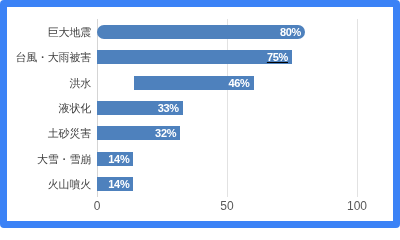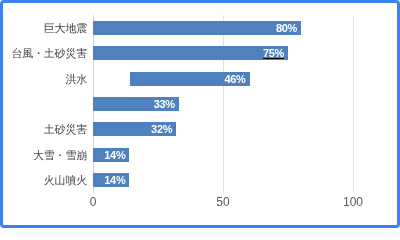--- a/index.html
+++ b/index.html
@@ -14,21 +14,21 @@
     overflow: hidden;
   }
 
   .chart-frame {
     position: relative;
     box-sizing: border-box;
     width: 400px;
     height: 228px;
     padding: 0;
     background: #ffffff;
-    border: 3px solid #3b82f6;
+    border: 7px solid #3b82f6;
     border-radius: 4px;
   }
 
   
   .plot-area {
     position: absolute;
     left: 90px;          
     top: 12px;
     width: 260px;        
     height: 178px;
@@ -123,37 +123,38 @@
 
     <div class="gridlines">
       <div class="axis-line"></div>
     <div class="gridline" style="left: 50%;"></div>
         <div class="gridline" style="left: 100%;"></div>
       </div>
 
     <div class="rows">
         <div class="row">
           <div class="cat-label">巨大地震</div>
-          <div class="bar" style="width: 80%;">
+          <div class="bar" style="width: 80%; border-radius: 7px;">
             <span class="bar-value">80%</span>
           </div>
         </div>
         <div class="row">
-          <div class="cat-label">台風・土砂災害</div>
+          <div class="cat-label">台風・大雨被害</div>
           <div class="bar" style="width: 75%; text-decoration: underline;">
             <span class="bar-value">75%</span>
           </div>
         </div>
         <div class="row">
           <div class="cat-label">洪水</div>
           <div class="bar" style="width: 46%; margin-left: 37px;">
             <span class="bar-value">46%</span>
           </div>
         </div>
         <div class="row">
+          <div class="cat-label">液状化</div>
           <div class="bar" style="width: 33%;">
             <span class="bar-value">33%</span>
           </div>
         </div>
         <div class="row">
           <div class="cat-label">土砂災害</div>
           <div class="bar" style="width: 32%;">
             <span class="bar-value">32%</span>
           </div>
         </div>

